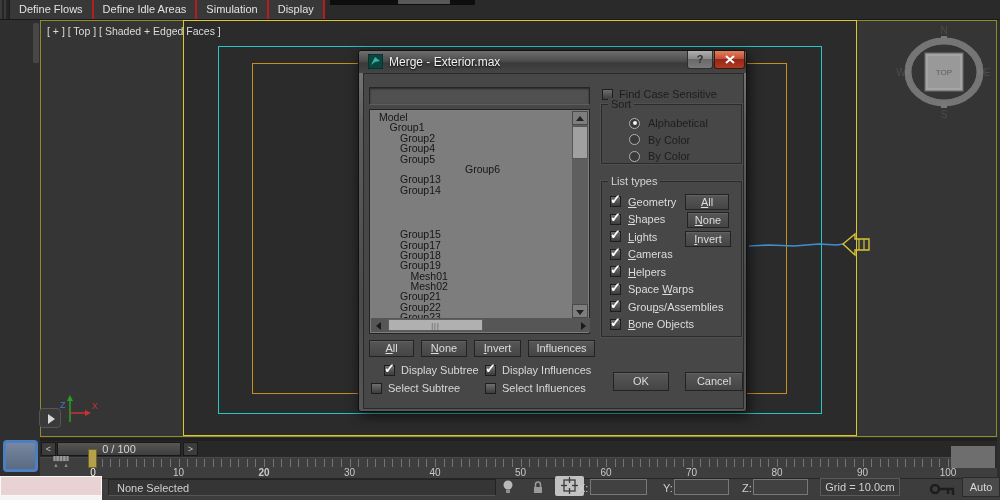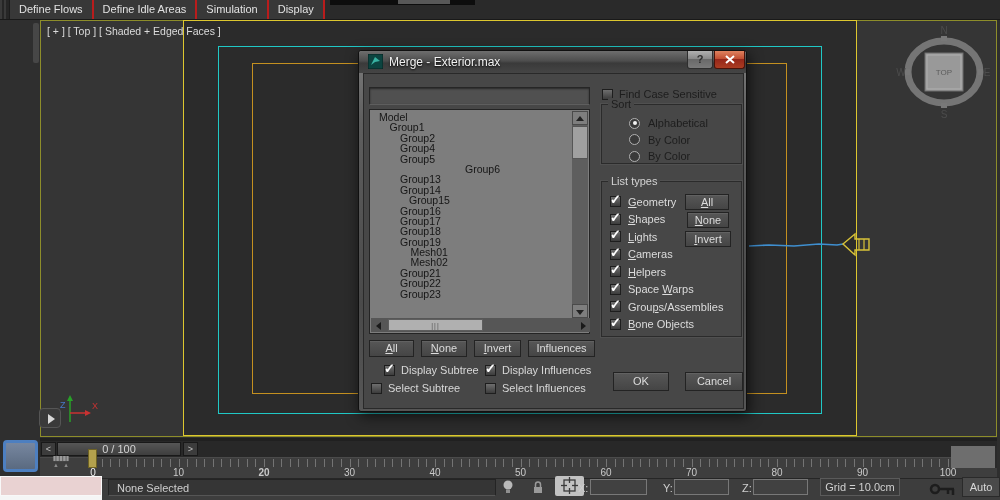--- a/index.html
+++ b/index.html
@@ -158,22 +158,21 @@
   <div class="abs listbox">
     <div class="listrows" id="list-rows">
         <div class="listrow" style="padding-left: 8px;">Model</div>
         <div class="listrow" style="padding-left: 18.5px;">Group1</div>
         <div class="listrow" style="padding-left: 29px;">Group2</div>
         <div class="listrow" style="padding-left: 29px;">Group4</div>
         <div class="listrow" style="padding-left: 29px;">Group5</div>
         <div class="listrow" style="padding-left: 23px; text-align: center;">Group6</div>
         <div class="listrow" style="padding-left: 29px;">Group13</div>
         <div class="listrow" style="padding-left: 29px;">Group14</div>
-        <div class="listrow" style="padding-left: 38px;">Group15</div>
-        <div class="listrow" style="padding-left: 29px;">Group16</div>
+        <div class="listrow" style="padding-left: 29px; margin-top: 34px;">Group15</div>
         <div class="listrow" style="padding-left: 29px;">Group17</div>
         <div class="listrow" style="padding-left: 29px;">Group18</div>
         <div class="listrow" style="padding-left: 29px;">Group19</div>
         <div class="listrow" style="padding-left: 39.5px;">Mesh01</div>
         <div class="listrow" style="padding-left: 39.5px;">Mesh02</div>
         <div class="listrow" style="padding-left: 29px;">Group21</div>
         <div class="listrow" style="padding-left: 29px;">Group22</div>
         <div class="listrow" style="padding-left: 29px;">Group23</div>
       </div>
     <div class="vscroll">

